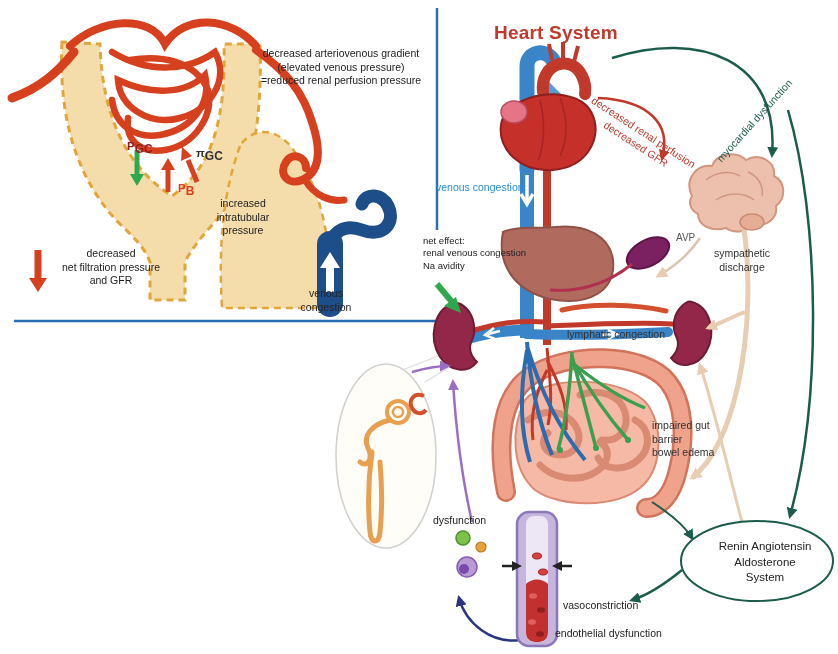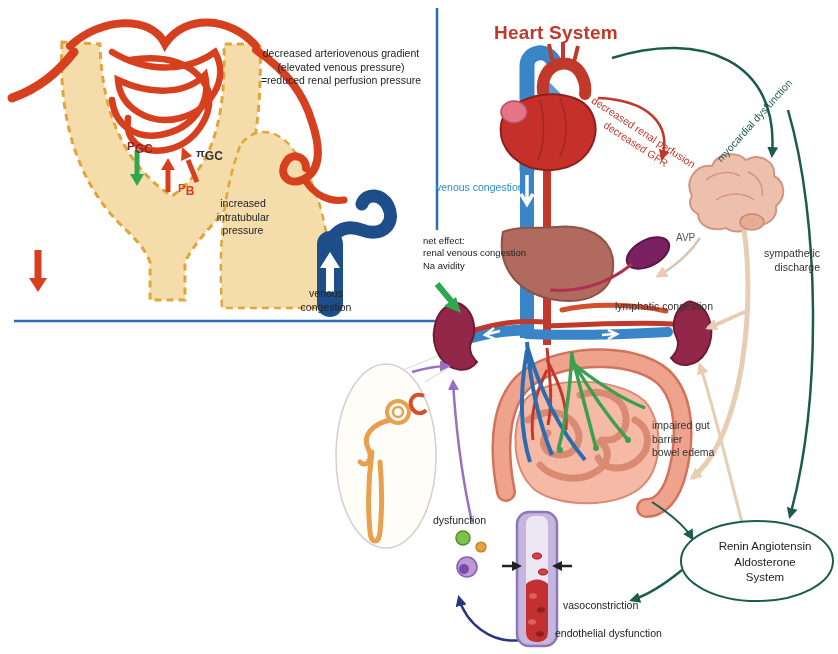--- a/index.html
+++ b/index.html
@@ -208,34 +208,37 @@
 
 <div class="lbl center" style="left:246px;top:47px;width:190px;">decreased arteriovenous gradient
 (elevated venous pressure)
 =reduced renal perfusion pressure</div>
 <div class="lbl plabel" style="left:127px;top:139px;color:#8e1f1f;"><span>P</span><sub>GC</sub></div>
 <div class="lbl plabel" style="left:158px;top:181px;color:#d6401f;margin-left:20px;"><span>P</span><sub>B</sub></div>
 <div class="lbl plabel" style="left:196px;top:146px;color:#333;"><span>π</span><sub>GC</sub></div>
 <div class="lbl center" style="left:205px;top:197px;width:76px;">increased
 intratubular
 pressure</div>
+<div class="lbl center" style="left:50px;top:247px;width:122px;">decreased
+net filtration pressure
+and GFR</div>
 <div class="lbl center" style="left:288px;top:287px;width:76px;">venous
 congestion</div>
 
 <div class="lbl c-blue" style="left:436px;top:181px;">venous congestion</div>
 <div class="lbl c-red center rot-renal" style="left:596px;top:94px;">decreased renal perfusion
 decreased GFR</div>
 <div class="lbl c-dgreen rot-myo" style="left:714px;top:156px;">myocardial dysfunction</div>
 <div class="lbl c-gray" style="left:676px;top:231px;font-size:10px;">AVP</div>
-<div class="lbl c-dark center" style="left:748px;top:247px;width:72px;text-align:right;">sympathetic
+<div class="lbl c-dark center" style="left:706px;top:247px;width:72px;">sympathetic
 discharge</div>
 <div class="lbl small" style="left:395px;top:235px;margin-left:28px;">net effect:
 renal venous congestion
 Na avidity</div>
-<div class="lbl c-dark" style="left:567px;top:300px;margin-left:48px;">lymphatic congestion</div>
+<div class="lbl c-dark" style="left:567px;top:328px;">lymphatic congestion</div>
 <div class="lbl c-dark" style="left:652px;top:419px;">impaired gut
 barrier
 bowel edema</div>
 <div class="lbl" style="left:433px;top:514px;">dysfunction</div>
 <div class="lbl" style="left:563px;top:599px;">vasoconstriction</div>
 <div class="lbl" style="left:555px;top:627px;">endothelial dysfunction</div>
 <div class="lbl center raas-text" style="left:683px;top:539px;width:164px;">Renin Angiotensin
 Aldosterone
 System</div>
 

